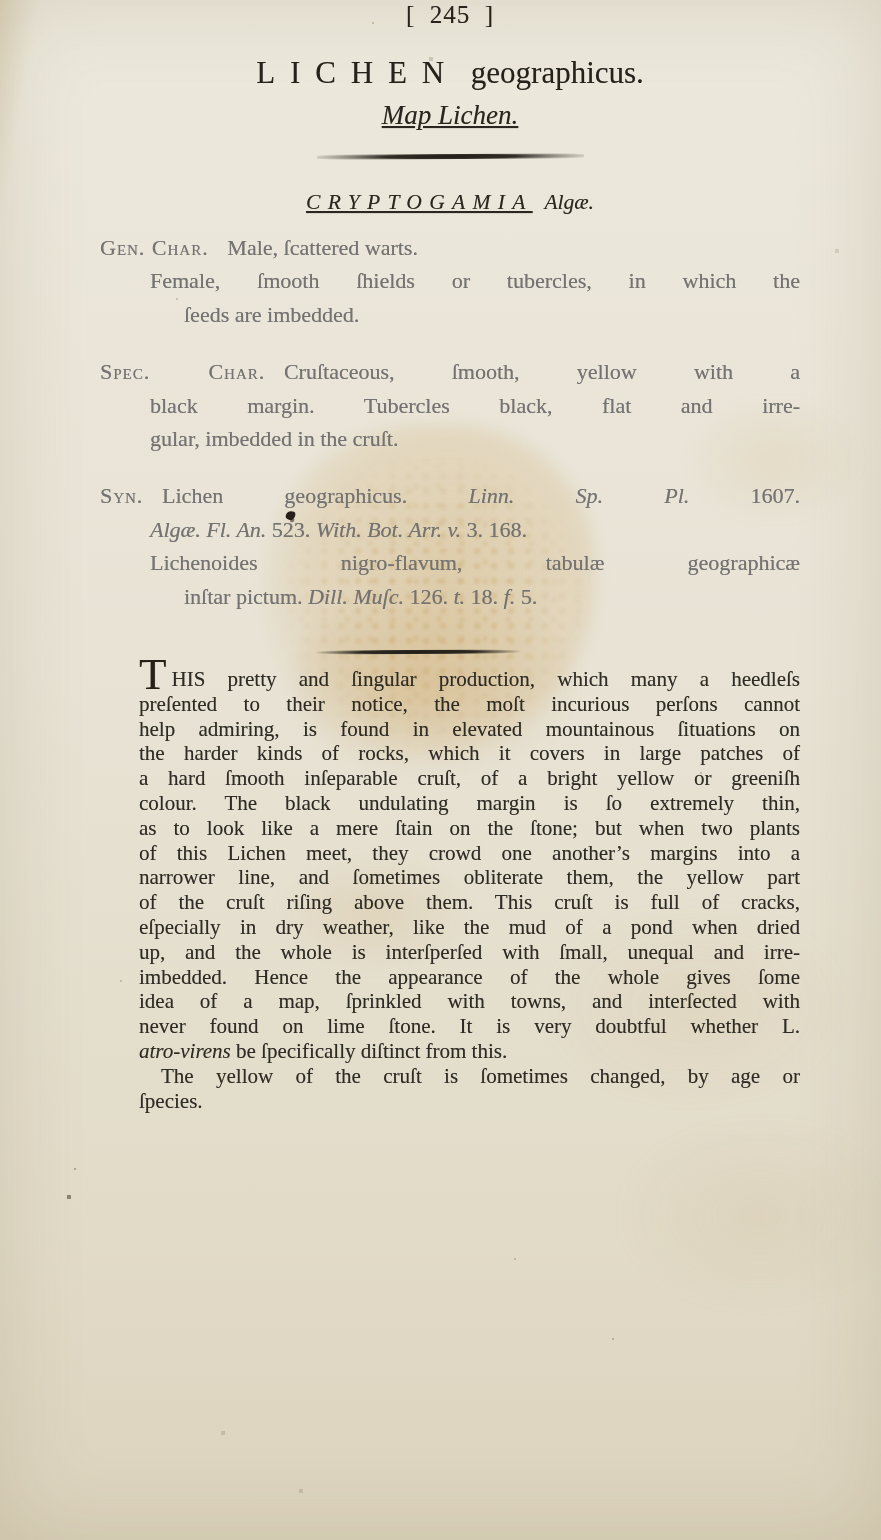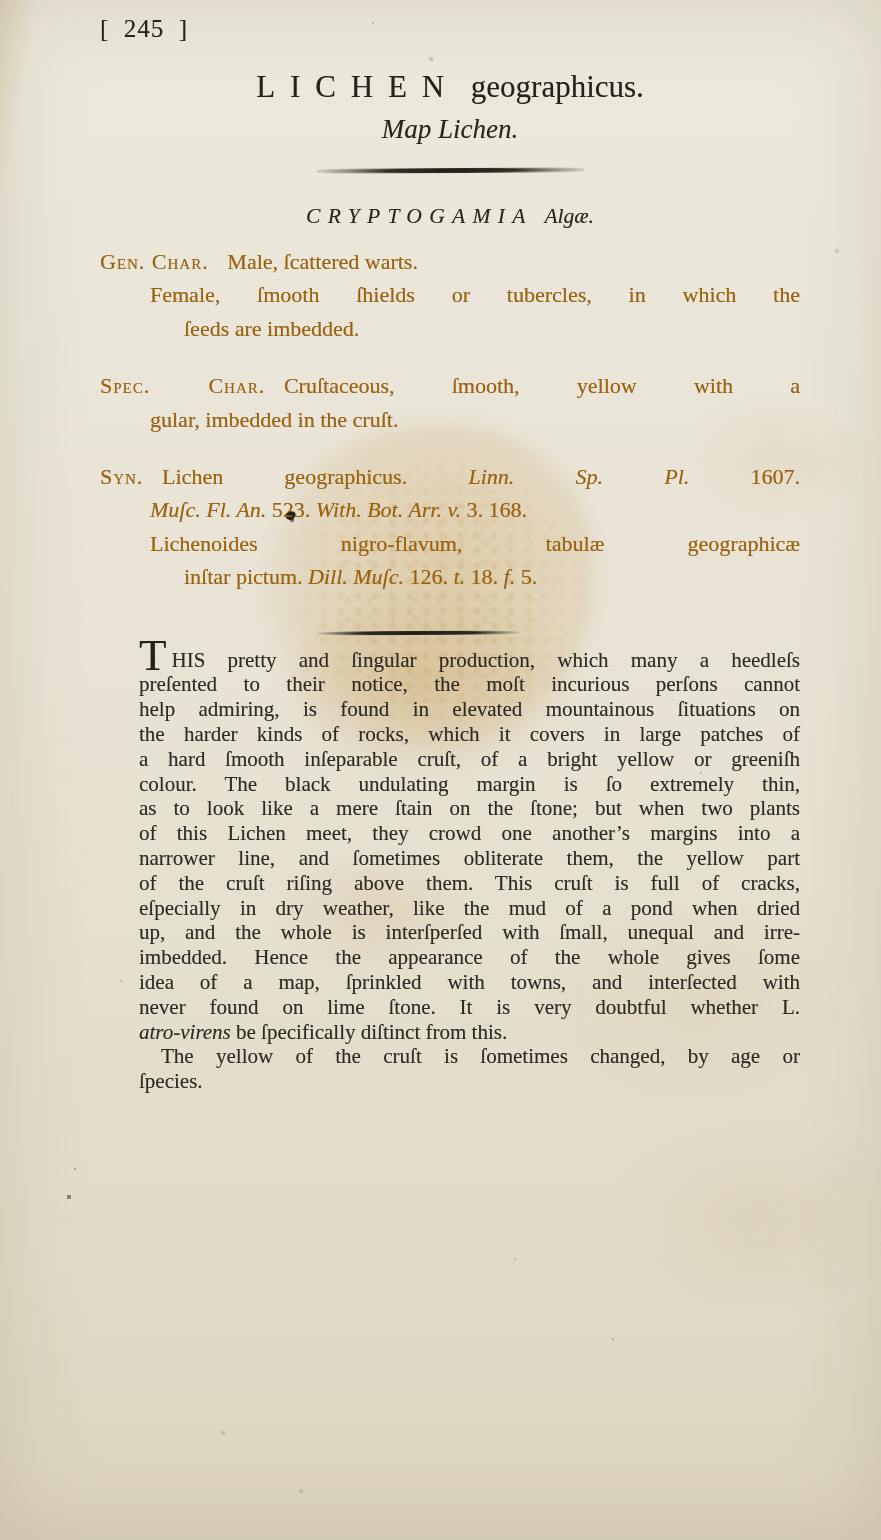--- a/index.html
+++ b/index.html
@@ -45,30 +45,30 @@
   .specks{position:absolute;left:0;top:0;width:2px;height:2px;background:transparent;pointer-events:none;
     box-shadow:
       430px 58px 0 1px rgba(95,84,62,.22), 372px 22px 0 0 rgba(150,110,70,.35),
       176px 298px 0 0 rgba(95,84,62,.25), 836px 250px 0 1px rgba(110,96,70,.18),
       68px 1196px 0 1px rgba(70,62,48,.55), 74px 1168px 0 0 rgba(70,62,48,.35),
       612px 1338px 0 0 rgba(95,84,62,.30), 222px 1432px 0 1px rgba(95,84,62,.20),
       700px 772px 0 0 rgba(95,84,62,.28), 120px 980px 0 0 rgba(95,84,62,.25),
       514px 1258px 0 0 rgba(95,84,62,.25), 300px 1490px 0 1px rgba(95,84,62,.18);}
   .content{position:absolute;left:100px;top:0;width:700px;
     text-shadow:0.2px 0.3px 0.6px rgba(46,41,34,.38);}
-  .folio{margin-top:15px;font-size:25px;letter-spacing:1px;
+  .folio{margin-top:1px;text-align:center;font-size:25px;letter-spacing:1px;
     white-space:pre;color:#28241d;}
   .titleline{margin-top:26px;text-align:center;font-size:31px;color:#25221b;white-space:nowrap;}
   .titleline .genus{letter-spacing:.48em;margin-right:.38em;}
-  .subtitle{margin-top:9px;text-align:center;font-style:italic;font-size:27px;color:#2a261f;}
+  .subtitle{margin-top:9px;text-align:center;font-style:italic;font-size:27px;color:#2a261f;text-decoration:underline;}
   .rule1{margin:23px auto 0;width:267px;height:5px;transform:rotate(-.35deg);
     background:radial-gradient(ellipse 55% 95% at 50% 50%, #1f1c17 0%, #322d26 45%, rgba(60,54,45,.55) 68%, rgba(60,54,45,0) 100%);}
   .crypto{margin-top:31px;text-align:center;font-style:italic;font-size:21.5px;color:#2b2720;white-space:nowrap;}
-  .crypto .cls{letter-spacing:.34em;margin-right:.55em;}
-  .descriptors{margin-top:16px;font-size:22px;line-height:33.4px;color:#a16207;}
+  .crypto .cls{letter-spacing:.34em;margin-right:.55em;text-decoration:underline;}
+  .descriptors{margin-top:16px;font-size:22px;line-height:33.4px;color:#737373;}
   .dline{text-align:left;}
   .dline.j{text-align:justify;text-align-last:justify;}
   .dline.sect{margin-top:24px;}
   .ind1{padding-left:50px;} .ind2{padding-left:84px;}
   .label{font-variant:small-caps;letter-spacing:.045em;margin-right:.85em;}
   .rule2{margin-top:37px;margin-left:216px;width:204px;height:4px;transform:rotate(-.3deg);
     background:radial-gradient(ellipse 52% 90% at 50% 50%, #201d18 0%, #2d2923 55%, rgba(60,54,45,0) 100%);}
   .bodytext{margin-top:13px;font-size:21px;line-height:24.8px;color:#2e2b25;margin-left:39px;}
   .bline{text-align:justify;text-align-last:justify;}
   .bline.nj{text-align-last:left;}
@@ -99,23 +99,24 @@
   <div class="subtitle">Map Lichen.</div>
   <div class="rule1"></div>
   <div class="crypto">
     <span class="cls">CRYPTOGAMIA</span><span>Algæ.</span>
   </div>
   <div class="descriptors">
       <div class="dline ind0"><span class="label">Gen. Char.</span><span>Male, ſcattered warts.</span></div>
       <div class="dline ind1 j"><span>Female, ſmooth ſhields or tubercles, in which the</span></div>
       <div class="dline ind2"><span>ſeeds are imbedded.</span></div>
       <div class="dline ind0 j sect"><span class="label">Spec. Char.</span><span>Cruſtaceous, ſmooth, yellow with a</span></div>
+      <div class="dline ind1 j"><span>black margin.  Tubercles black, flat and irre-</span></div>
       <div class="dline ind1"><span>gular, imbedded in the cruſt.</span></div>
       <div class="dline ind0 j sect"><span class="label">Syn.</span><span>Lichen geographicus. </span><em>Linn. Sp. Pl.</em><span> 1607.</span></div>
-      <div class="dline ind1"><em>Muſc. Fl. An.</em><span> 523.  </span><em>With. Bot. Arr. v.</em><span> 3. 168.</span></div>
+      <div class="dline ind1"><em>Algæ. Fl. An.</em><span> 523.  </span><em>With. Bot. Arr. v.</em><span> 3. 168.</span></div>
       <div class="dline ind1 j"><span>Lichenoides nigro-flavum, tabulæ geographicæ</span></div>
       <div class="dline ind2"><span>inſtar pictum.  </span><em>Dill. Muſc.</em><span> 126. </span><em>t.</em><span> 18. </span><em>f.</em><span> 5.</span></div>
     </div>
   <div class="rule2"></div>
   <div class="bodytext">
       <div class="para">
         <div class="bline"><span class="initialcap">T</span><span>HIS pretty and ſingular production, which many a heedleſs</span></div>
         <div class="bline"><span>preſented to their notice, the moſt incurious perſons cannot</span></div>
         <div class="bline"><span>help admiring, is found in elevated mountainous ſituations on</span></div>
         <div class="bline"><span>the harder kinds of rocks, which it covers in large patches of</span></div>

